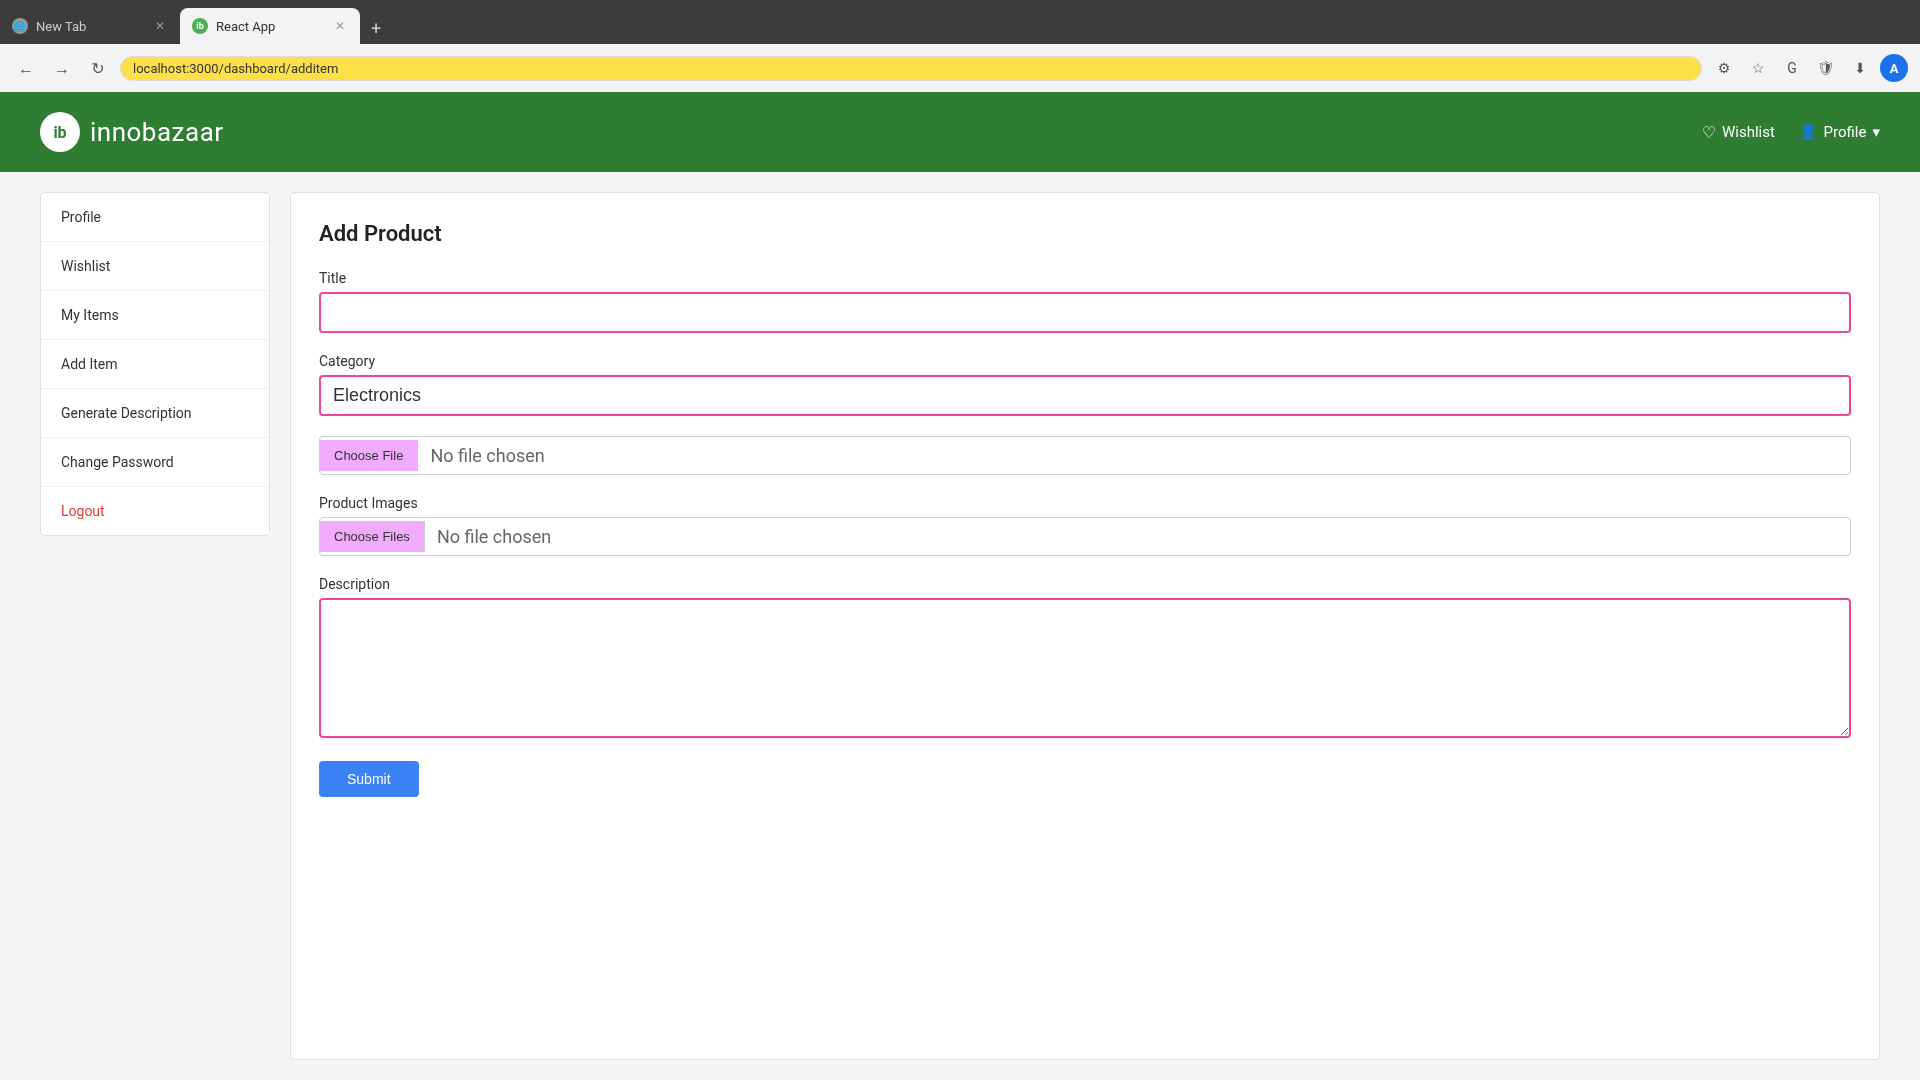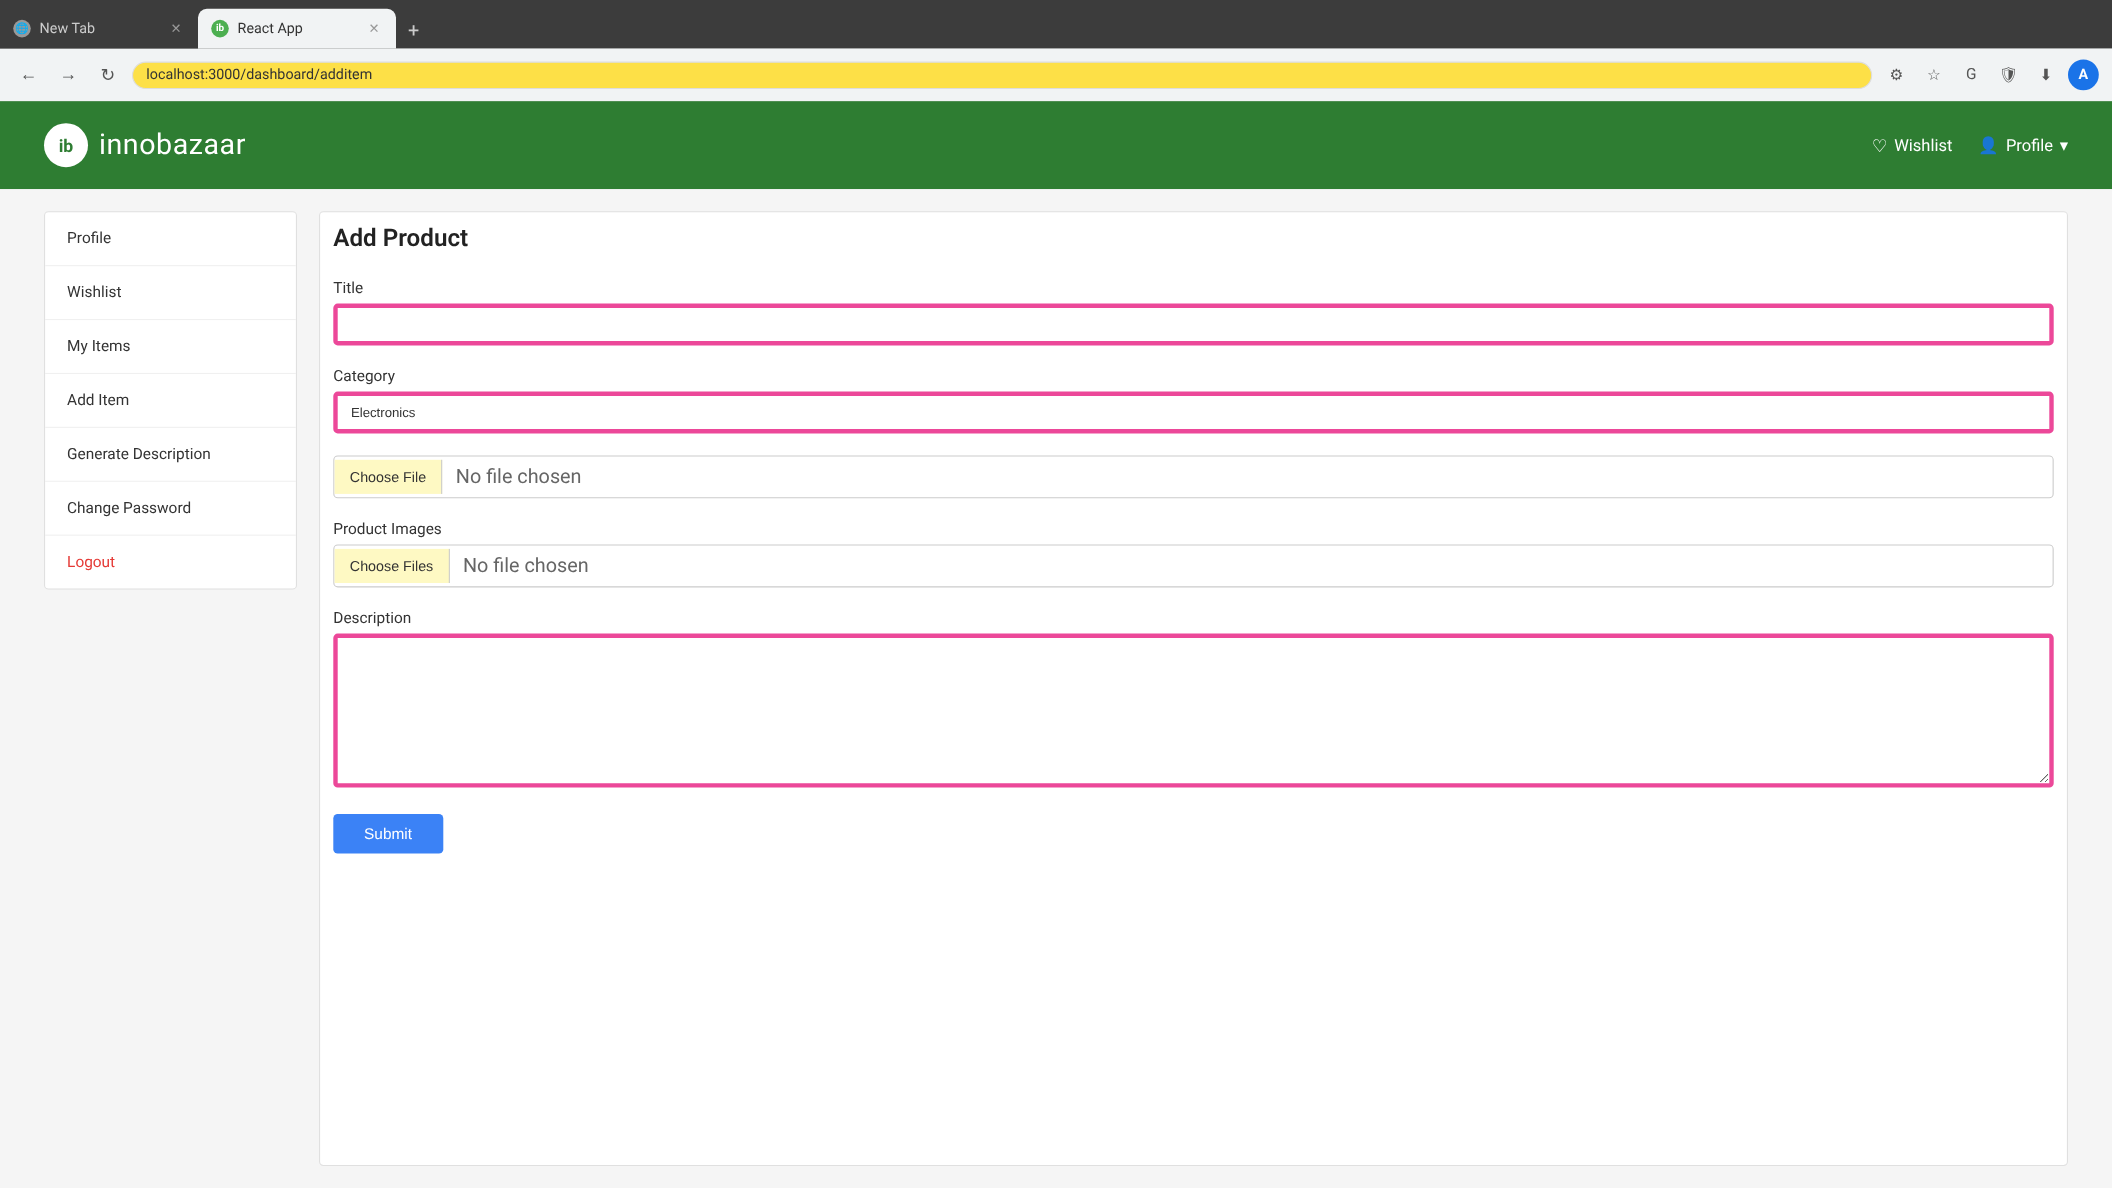--- a/index.html
+++ b/index.html
@@ -38,28 +38,28 @@
     
     .main-layout { display: flex; padding: 20px 40px; gap: 20px; background: #f5f5f5; min-height: calc(1080px - 172px); }
 
     
     .sidebar { width: 230px; background: white; border: 1px solid #e0e0e0; border-radius: 4px; height: fit-content; }
     .sidebar-item { padding: 16px 20px; border-bottom: 1px solid #f0f0f0; cursor: pointer; color: #333; font-size: 14px; }
     .sidebar-item:last-child { border-bottom: none; }
     .sidebar-item.logout { color: #e53935; }
 
     
-    .form-panel { flex: 1; background: white; border: 1px solid #e0e0e0; border-radius: 4px; padding: 12px; }
+    .form-panel { flex: 1; background: white; border: 1px solid #e0e0e0; border-radius: 4px; padding: 28px; }
     .form-title { font-size: 22px; font-weight: 600; color: #222; margin-bottom: 24px; }
     .form-group { margin-bottom: 20px; margin-top: 13px; }
     .form-label { font-size: 14px; color: #333; margin-bottom: 6px; display: block; }
-    .form-input { width: 100%; padding: 8px 12px; border: 4px solid #ec4899; border-radius: 4px; font-size: 12px; color: #333; outline: none; }
+    .form-input { width: 100%; padding: 8px 12px; border: 2px solid #ec4899; border-radius: 4px; font-size: 18px; color: #333; outline: none; }
     textarea.form-input { height: 140px; resize: vertical; }
     .file-input-wrapper { display: flex; align-items: center; border: 1px solid #ccc; border-radius: 4px; overflow: hidden; }
-    .file-btn { background: #fef9c3; border: none; padding: 8px 14px; font-size: 13px; color: #333; cursor: pointer; white-space: nowrap; border-right: 1px solid #ccc; }
+    .file-btn { background: #f0abfc; border: none; padding: 8px 14px; font-size: 13px; color: #333; cursor: pointer; white-space: nowrap; border-right: 1px solid #ccc; }
     .file-label { padding: 8px 12px; color: #666; font-size: 18px; }
     .submit-btn { background: #3b82f6; color: white; border: none; padding: 10px 28px; border-radius: 4px; font-size: 14px; cursor: pointer; }
   </style>
 </head>
 <body>
 
 <div class="browser-chrome">
 
   <div class="tab-bar">
     <div class="tab inactive">

